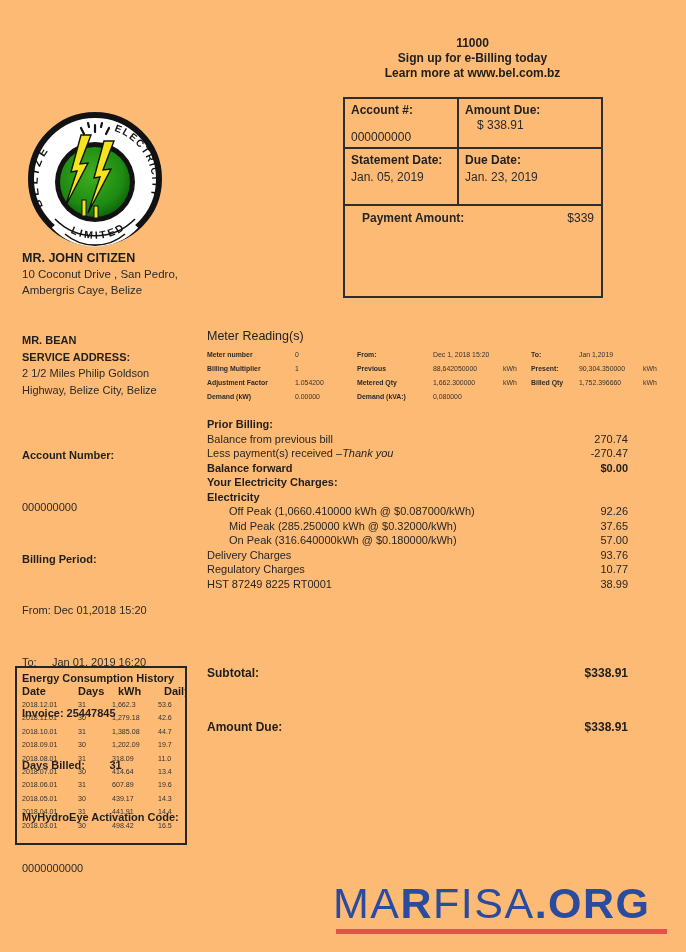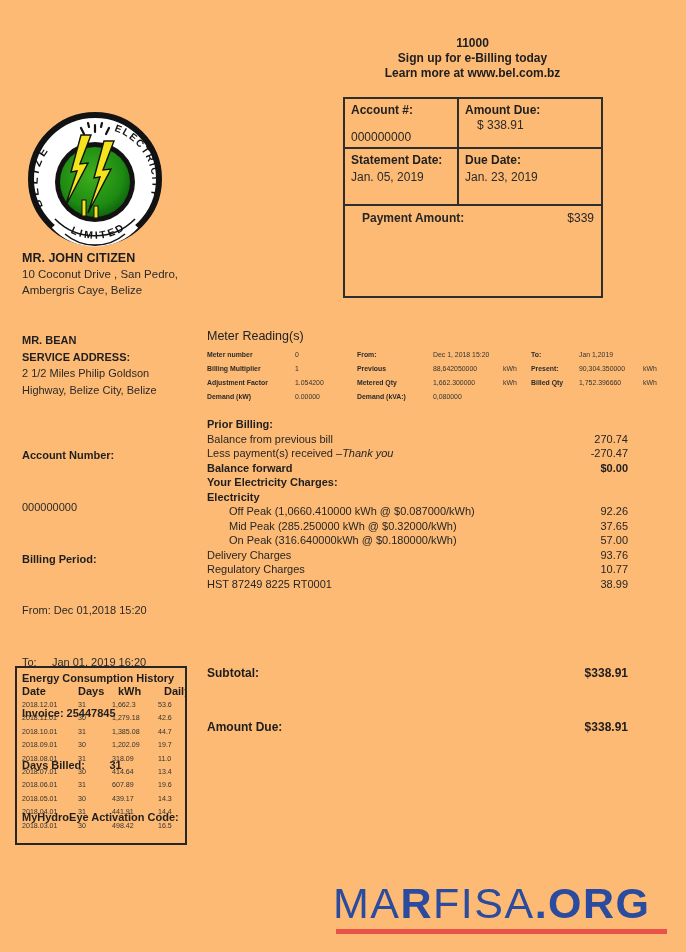--- a/index.html
+++ b/index.html
@@ -186,20 +186,21 @@
 
   <div class="acct-details">
     <div class="b">Account Number:</div>
     <div>000000000</div>
     <div class="b">Billing Period:</div>
     <div>From: Dec 01,2018 15:20</div>
     <div>To:     Jan 01, 2019 16:20</div>
     <div class="b">Invoice: 25447845</div>
     <div class="b">Days Billed:        31</div>
     <div class="b">MyHydroEye Activation Code:</div>
+    <div>0000000000</div>
   </div>
 
   <div class="meter">
     <div class="meter-title">Meter Reading(s)</div>
     <div class="meter-grid">
 
         <div class="lab">Meter number</div>
         <div>0</div>
         <div class="lab">From:</div>
         <div>Dec 1, 2018 15:20</div>

